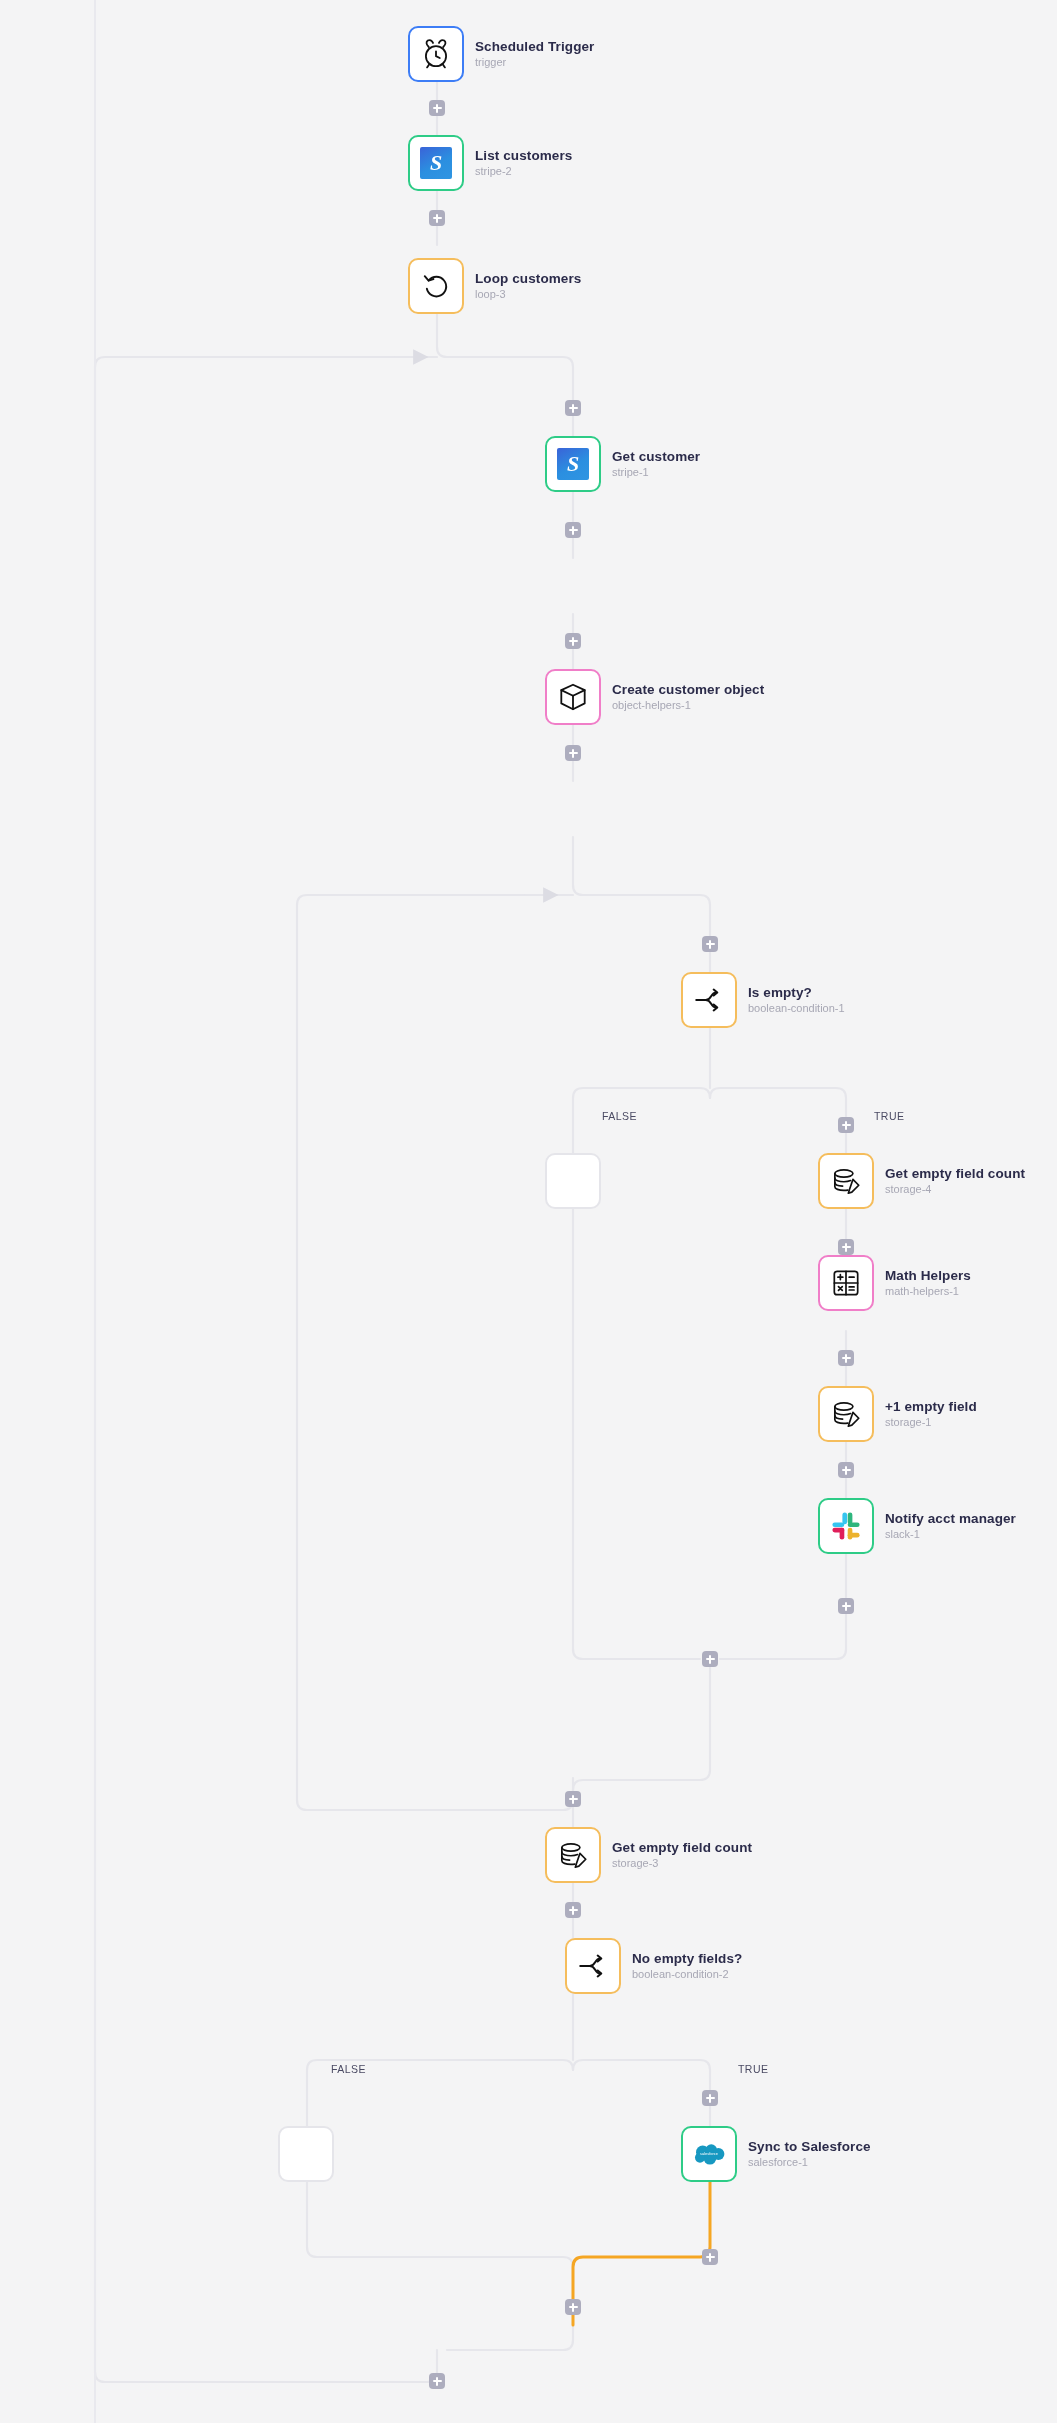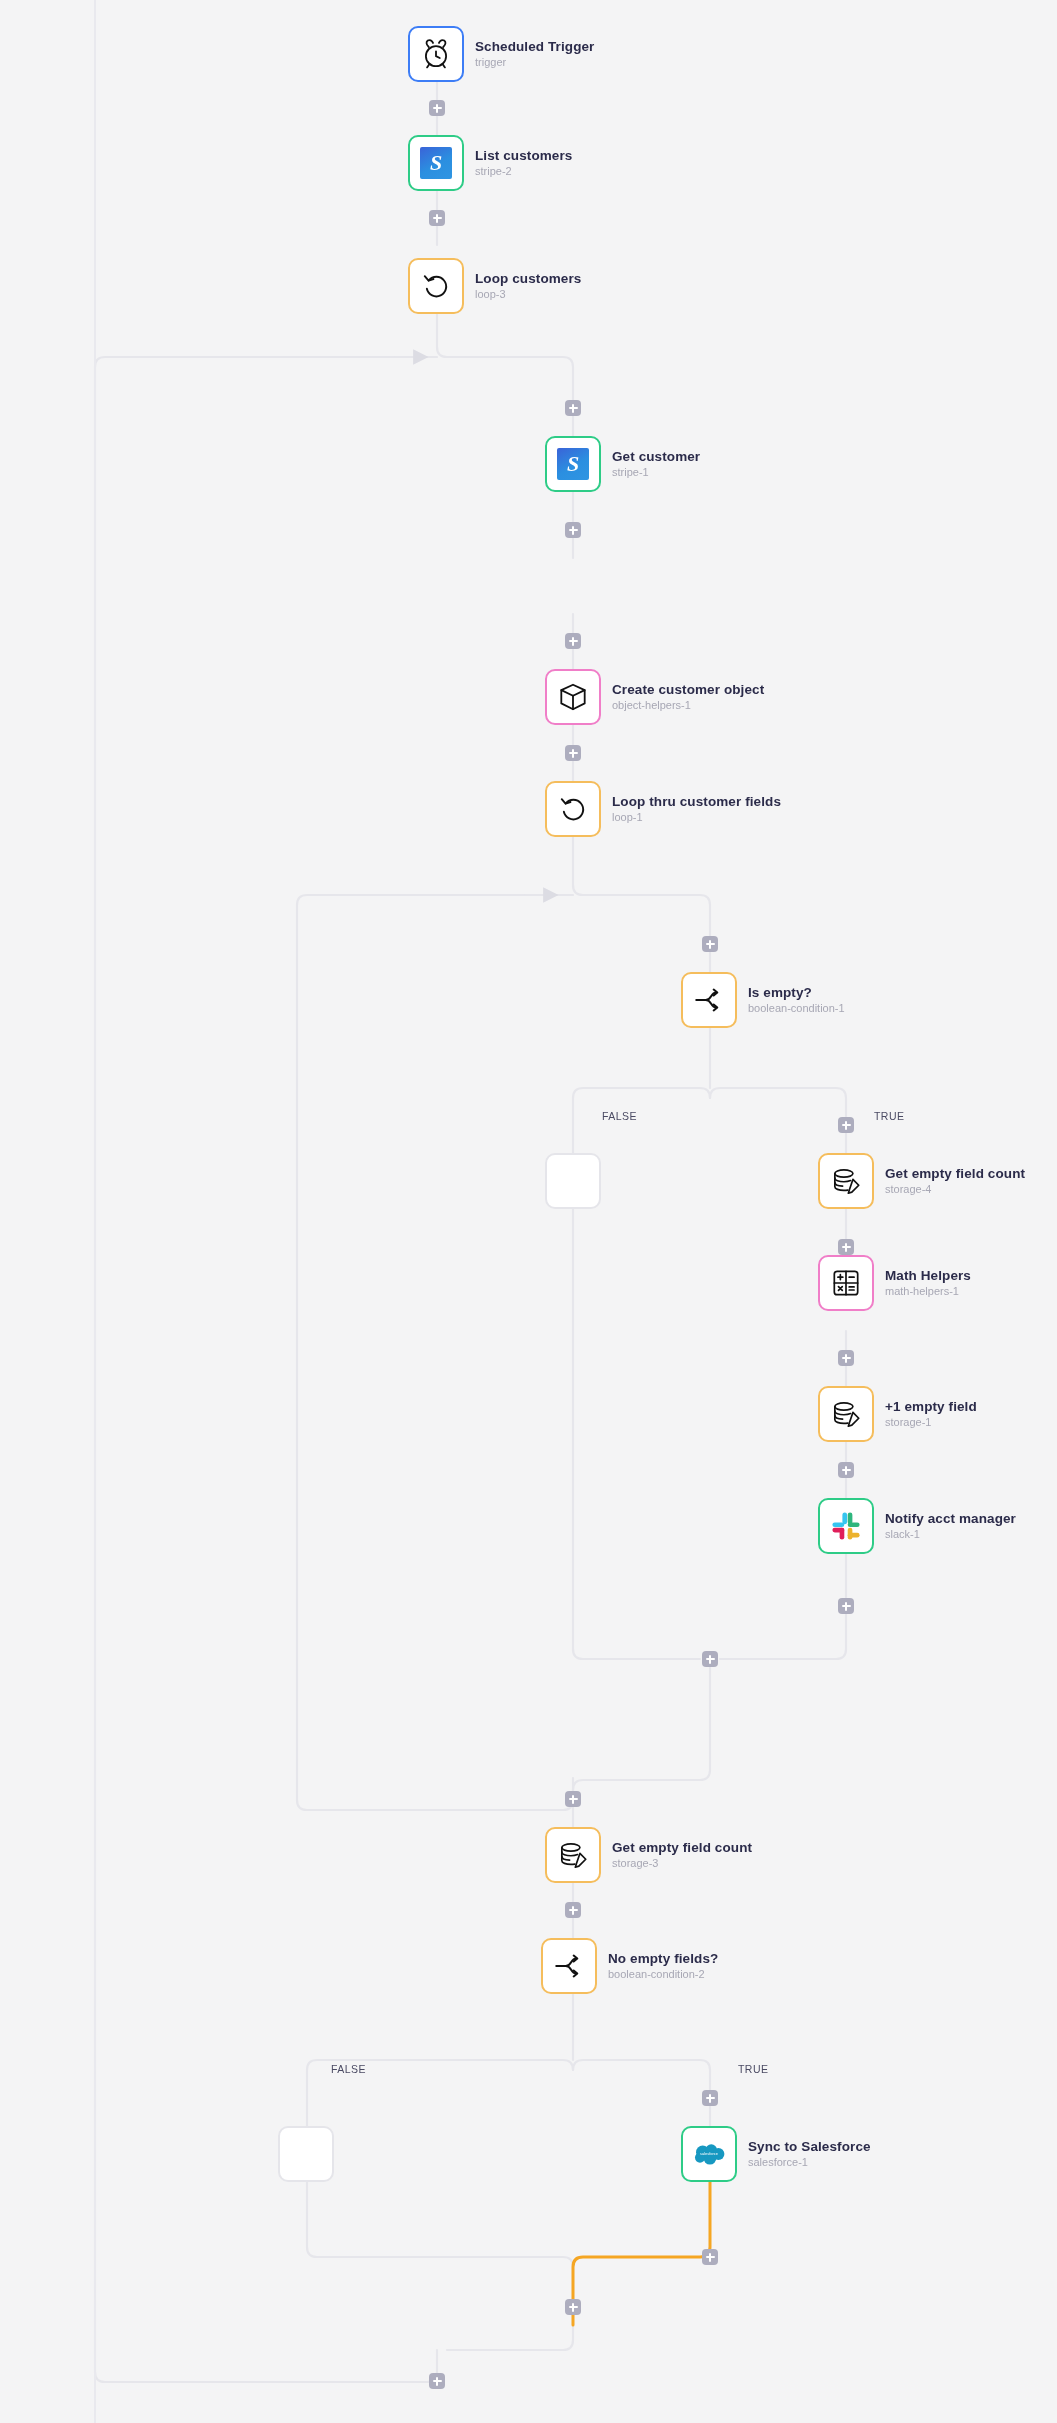--- a/index.html
+++ b/index.html
@@ -270,32 +270,20 @@
         <path d="M5 9.5 L16 14.8 L27 9.5"></path>
         <path d="M16 14.8 L16 27.5"></path>
       </svg>
     </div>
     <div class="node-labels">
       <div class="node-title">Create customer object</div>
       <div class="node-sub">object-helpers-1</div>
     </div>
   </div>
 
-  <div class="node" style="left:545px; top:781px;">
-    <div class="node-box b-amber">
-      <svg class="ic" viewBox="0 0 32 32" fill="none" stroke="#111" stroke-width="1.8" stroke-linecap="round" stroke-linejoin="round">
-        <path d="M9.2 10.8 A9.2 9.2 0 1 1 7.4 18.6"></path>
-        <path d="M5.4 6.8 L9.0 11.0 L13.6 9.4"></path>
-      </svg>
-    </div>
-    <div class="node-labels">
-      <div class="node-title">Loop thru customer fields</div>
-      <div class="node-sub">loop-1</div>
-    </div>
-  </div>
 
   <div class="node" style="left:681px; top:972px;">
     <div class="node-box b-amber">
       <svg class="ic" viewBox="0 0 32 32" fill="none" stroke="#111" stroke-width="1.9" stroke-linecap="round" stroke-linejoin="round">
         <path d="M4 16 L13 16"></path>
         <path d="M13 16 C19 16 17 9 23 9"></path>
         <path d="M13 16 C19 16 17 23 23 23"></path>
         <path d="M20.4 6.2 L23.8 9 L20.4 11.8"></path>
         <path d="M20.4 20.2 L23.8 23 L20.4 25.8"></path>
       </svg>
@@ -392,21 +380,21 @@
         <path d="M5.5 17.5 C5.5 19.3 8.6 20.7 12.8 20.9"></path>
         <path d="M22.5 14.5 L28 20 L21.5 26.5 L18.2 27.5 L19.2 24.2 Z"></path>
       </svg>
     </div>
     <div class="node-labels">
       <div class="node-title">Get empty field count</div>
       <div class="node-sub">storage-3</div>
     </div>
   </div>
 
-  <div class="node" style="left:541px; top:1938px;">
+  <div class="node" style="left:565px; top:1938px;">
     <div class="node-box b-amber">
       <svg class="ic" viewBox="0 0 32 32" fill="none" stroke="#111" stroke-width="1.9" stroke-linecap="round" stroke-linejoin="round">
         <path d="M4 16 L13 16"></path>
         <path d="M13 16 C19 16 17 9 23 9"></path>
         <path d="M13 16 C19 16 17 23 23 23"></path>
         <path d="M20.4 6.2 L23.8 9 L20.4 11.8"></path>
         <path d="M20.4 20.2 L23.8 23 L20.4 25.8"></path>
       </svg>
     </div>
     <div class="node-labels">

